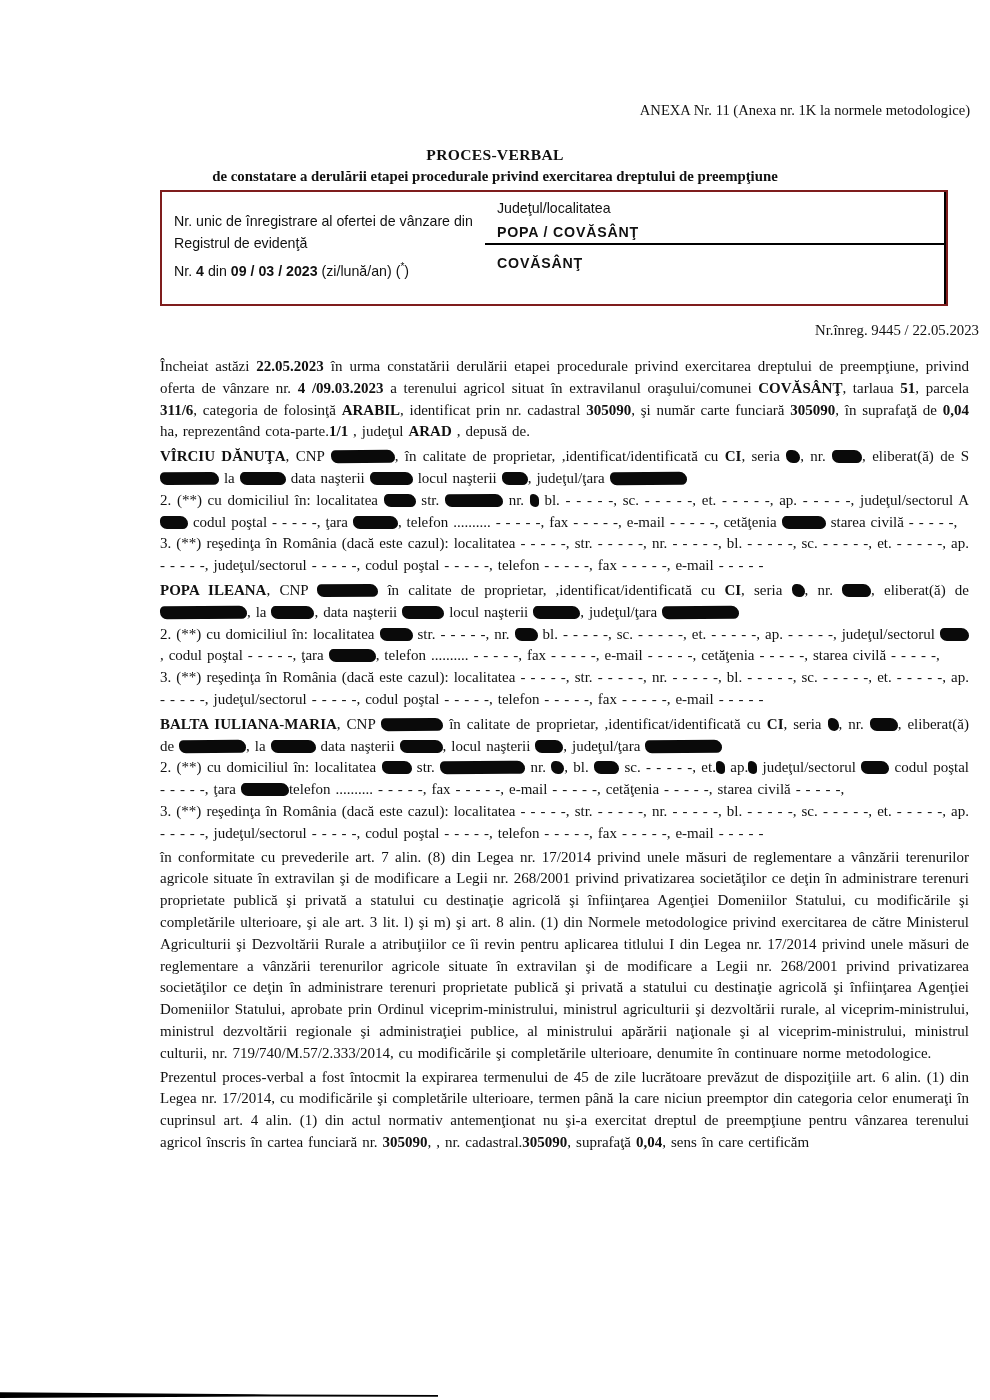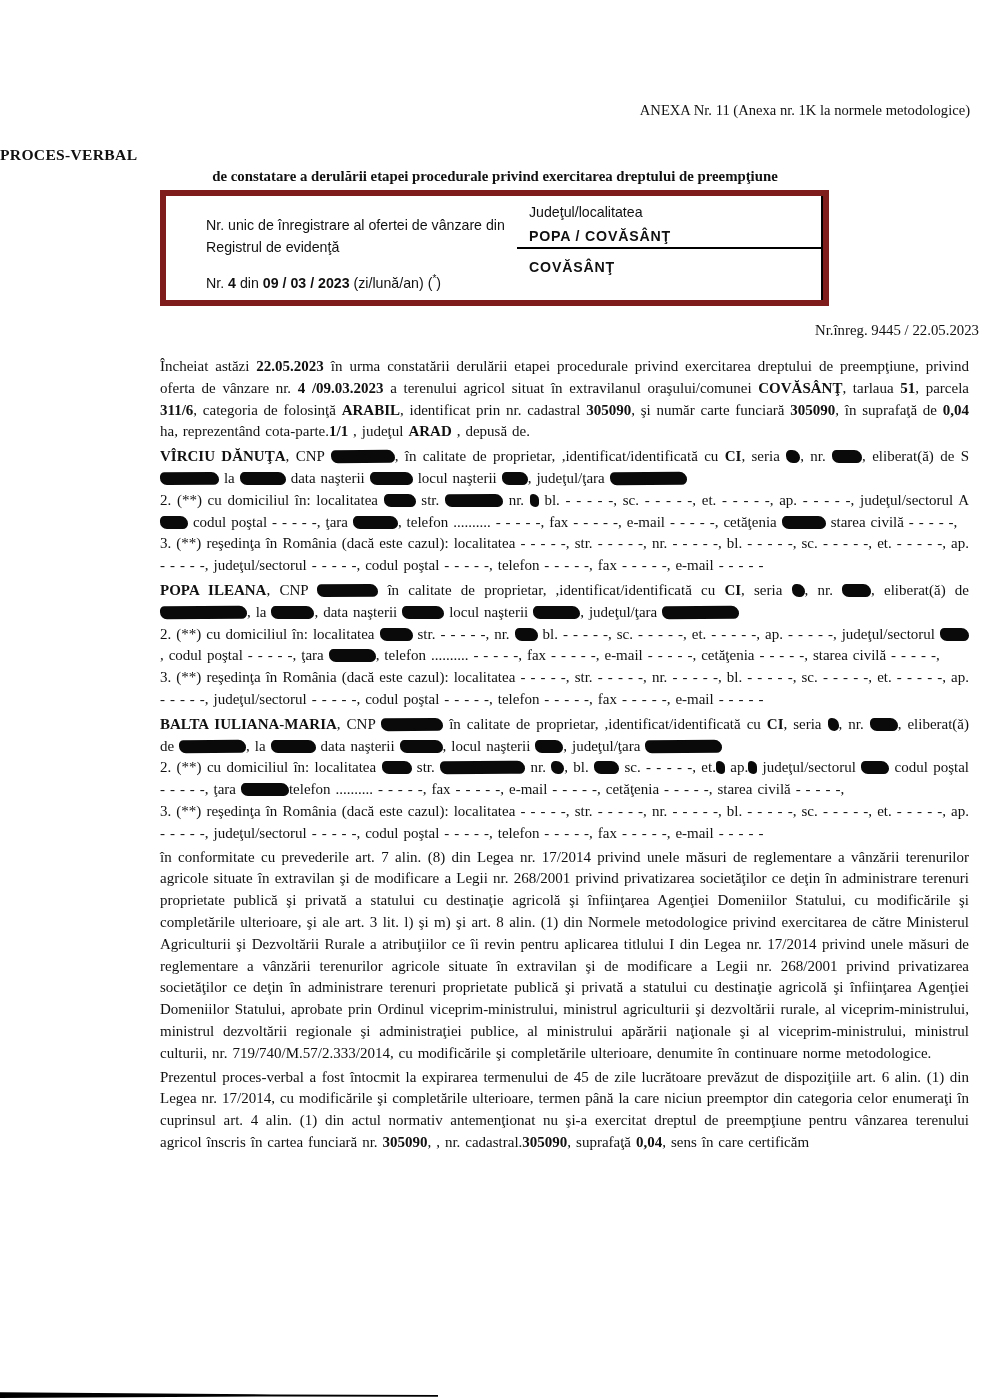--- a/index.html
+++ b/index.html
@@ -5,40 +5,40 @@
   html,body{margin:0;padding:0;}
   body{
     width:990px;height:1400px;background:#ffffff;position:relative;
     font-family:"Liberation Serif", serif;color:#111;
     -webkit-font-smoothing:antialiased;overflow:hidden;
   }
   .anexa-note{
     position:absolute;top:102px;right:20px;font-size:14.6px;text-align:right;
   }
   .doc-title{
-    position:absolute;top:146px;left:0;width:100%;text-align:left;
+    position:absolute;top:146px;left:0;width:100%;text-align:center;
     font-weight:bold;font-size:15.6px;letter-spacing:.3px;
   }
   .doc-subtitle{
     position:absolute;top:168px;left:0;width:100%;text-align:center;
     font-weight:bold;font-size:14.8px;
   }
   .form-table{
-    position:absolute;top:190px;left:160px;width:669px;height:116px;
-    border:6px solid #7f1d1d;box-sizing:border-box;
+    position:absolute;top:190px;left:160px;width:788px;height:116px;
+    border:2px solid #7f1d1d;box-sizing:border-box;
     display:grid;grid-template-columns:323px 1fr;grid-template-rows:53px 1fr;
-    font-family:"Liberation Sans", sans-serif;font-size:14.2px;padding-left:28px;
+    font-family:"Liberation Sans", sans-serif;font-size:14.2px;
   }
   .ft-cell{box-sizing:border-box;padding:5px 12px;}
   .ft-judet{border-right:2px solid #000;border-bottom:2px solid #000;}
   .ft-primaria{border-right:2px solid #000;}
   .ft-registry{grid-row:1 / span 2;padding-top:18px;line-height:26px;}
   .ft-label{display:block;line-height:22px;}
   .ft-value{display:block;font-weight:bold;letter-spacing:.8px;line-height:26px;}
-  .ft-reg-value{display:block;margin-top:8px;line-height:26px;}
+  .ft-reg-value{display:block;margin-top:0;line-height:26px;}
   .ft-reg-value sup{font-size:10px;}
   .nr-inreg{
     position:absolute;top:322px;right:11px;font-size:14.8px;
   }
   .body-text{
     position:absolute;top:356px;left:160px;width:809px;
     font-size:15px;line-height:21.8px;text-align:justify;
     word-spacing:1.2px;
   }
   .para{margin:0;}

